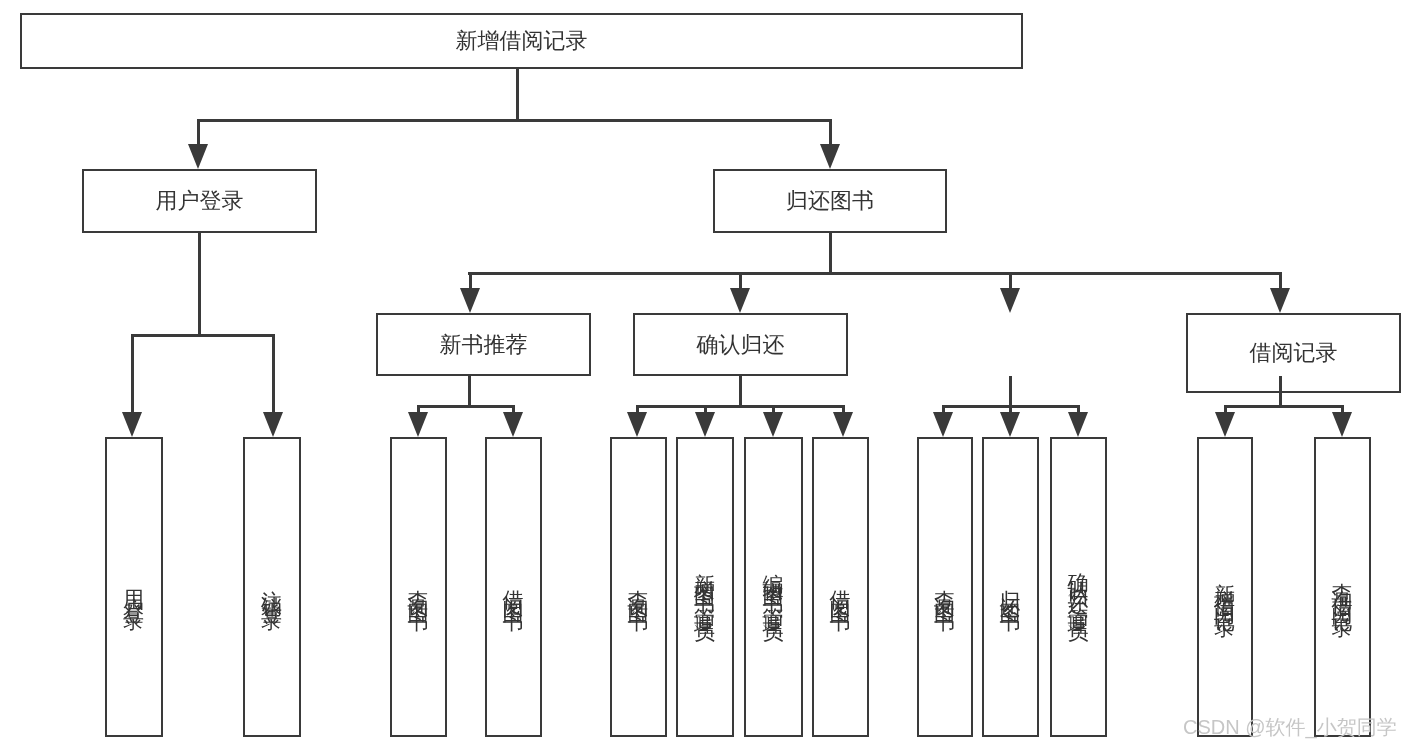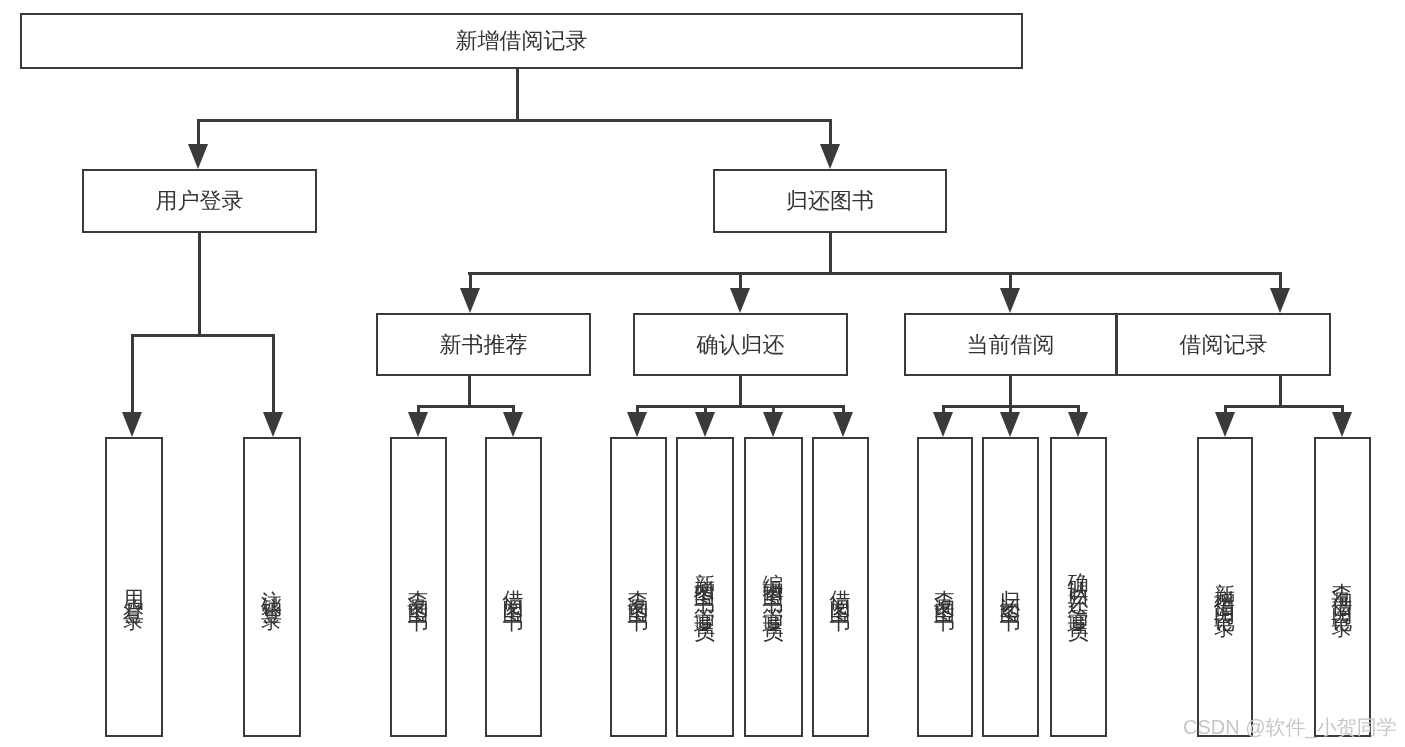--- a/index.html
+++ b/index.html
@@ -42,24 +42,21 @@
   <div class="box" style="left:713px;top:169px;width:234px;height:64px">
     <span>归还图书</span>
   </div>
 
   <div class="box" style="left:376px;top:313px;width:215px;height:63px">
     <span>新书推荐</span>
   </div>
   <div class="box" style="left:633px;top:313px;width:215px;height:63px">
     <span>确认归还</span>
   </div>
-  <div class="box" style="left:904px;top:313px;width:213px;height:63px">
-    <span>当前借阅</span>
-  </div>
-  <div class="box" style="left:1116px;top:313px;width:215px;height:63px">
+  <div class="box" style="left:1186px;top:313px;width:215px;height:80px">
     <span>借阅记录</span>
   </div>
 
   <div class="box" style="left:105px;top:437px;width:58px;height:300px">
     <span class="vtext">用户登录</span>
   </div>
   <div class="box" style="left:243px;top:437px;width:58px;height:300px">
     <span class="vtext">注销登录</span>
   </div>
 

